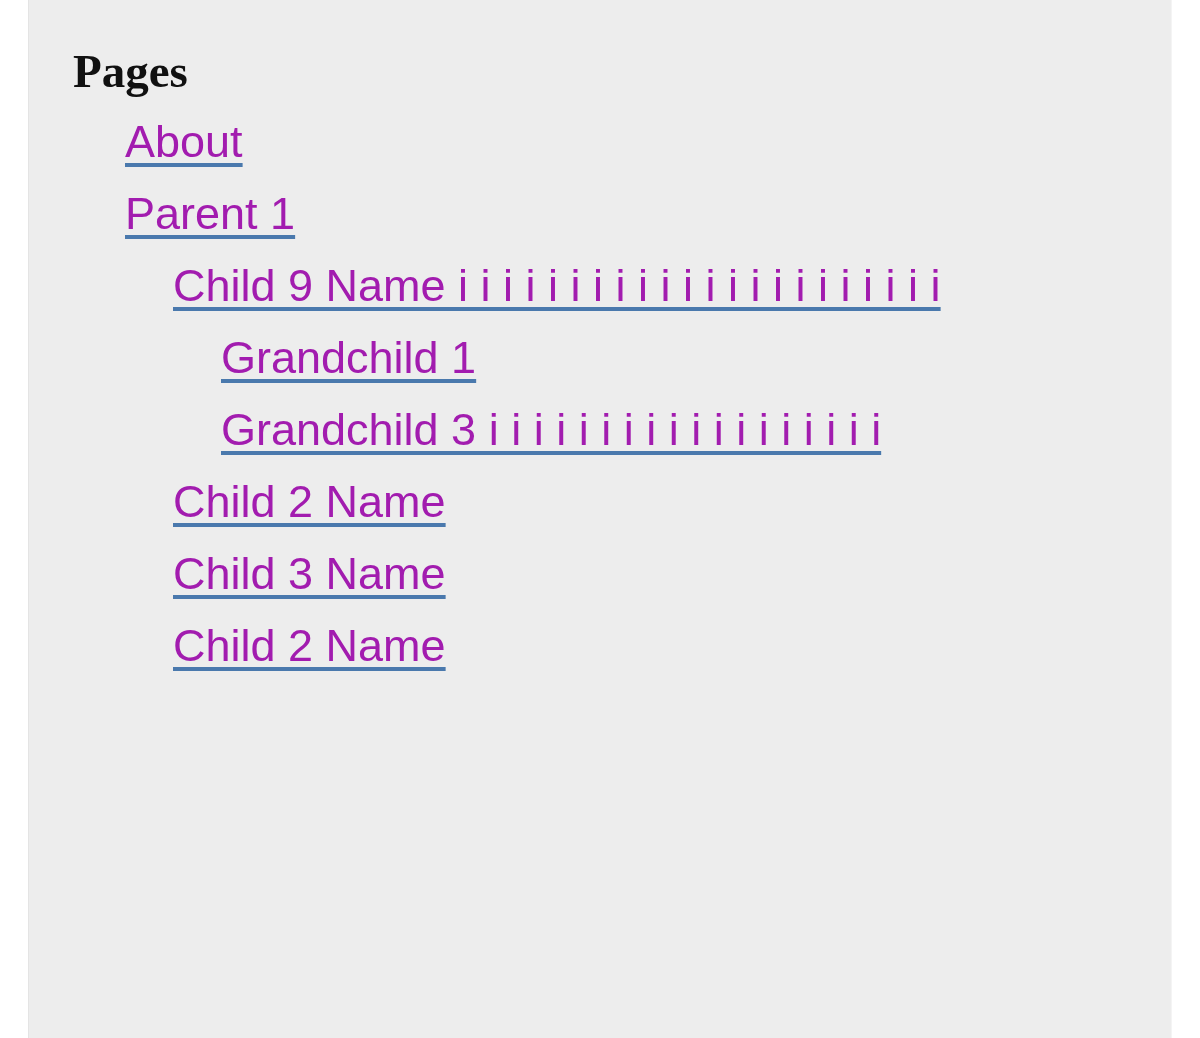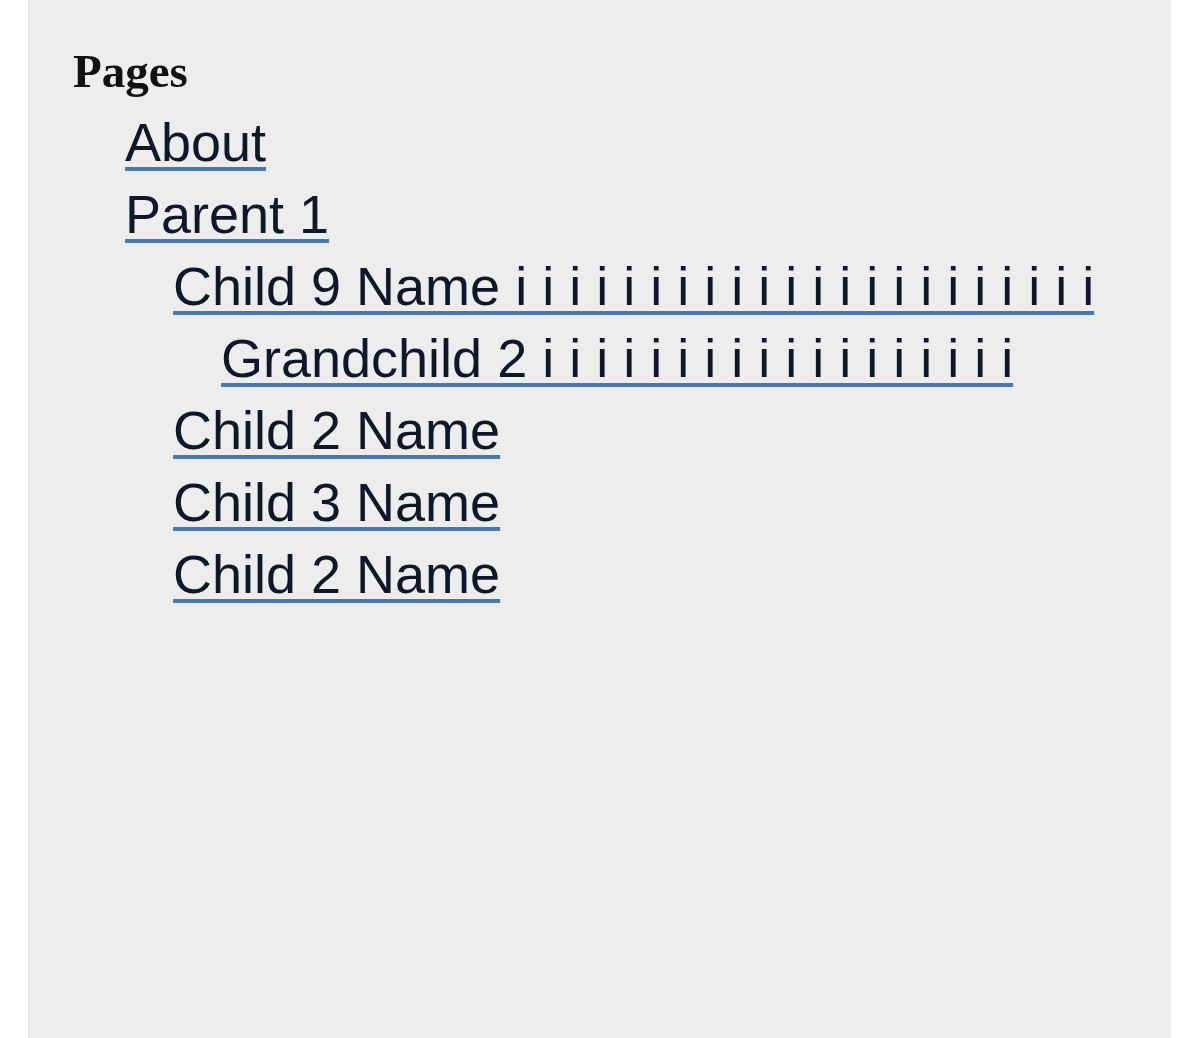--- a/index.html
+++ b/index.html
@@ -69,23 +69,23 @@
   }
 
   li.page-item {
     margin: 0;
     padding: 0;
   }
 
   a.page-link {
     display: inline;
     font-family: "Liberation Sans", sans-serif;
-    font-size: 54px;
+    font-size: 45px;
     line-height: 72px;
-    color: #0f172a;
+    color: #a21caf;
     text-decoration: underline;
     text-decoration-color: #4a79ad;
     text-decoration-thickness: 4px;
     text-underline-offset: 6px;
     word-break: normal;
     overflow-wrap: break-word;
     margin-top: 39px;
   }
 </style>
 </head>
@@ -107,21 +107,24 @@
         <li class="page-item">
           <a class="page-link" href="#">Parent 1</a>
 
           <ul class="children">
 
             <li class="page-item">
               <a class="page-link" href="#">Child 9 Name i i i i i i i i i i i i i i i i i i i i i i</a>
 
               <ul class="children">
                 <li class="page-item">
-                  <a class="page-link" href="#">Grandchild 2 i i i i i i i i i i i i i i i i i i</a>
+                  <a class="page-link" href="#">Grandchild 1</a>
+                </li>
+                <li class="page-item">
+                  <a class="page-link" href="#">Grandchild 3 i i i i i i i i i i i i i i i i i i</a>
                 </li>
               </ul>
             </li>
 
             <li class="page-item">
               <a class="page-link" href="#">Child 2 Name</a>
             </li>
 
             <li class="page-item">
               <a class="page-link" href="#">Child 3 Name</a>

